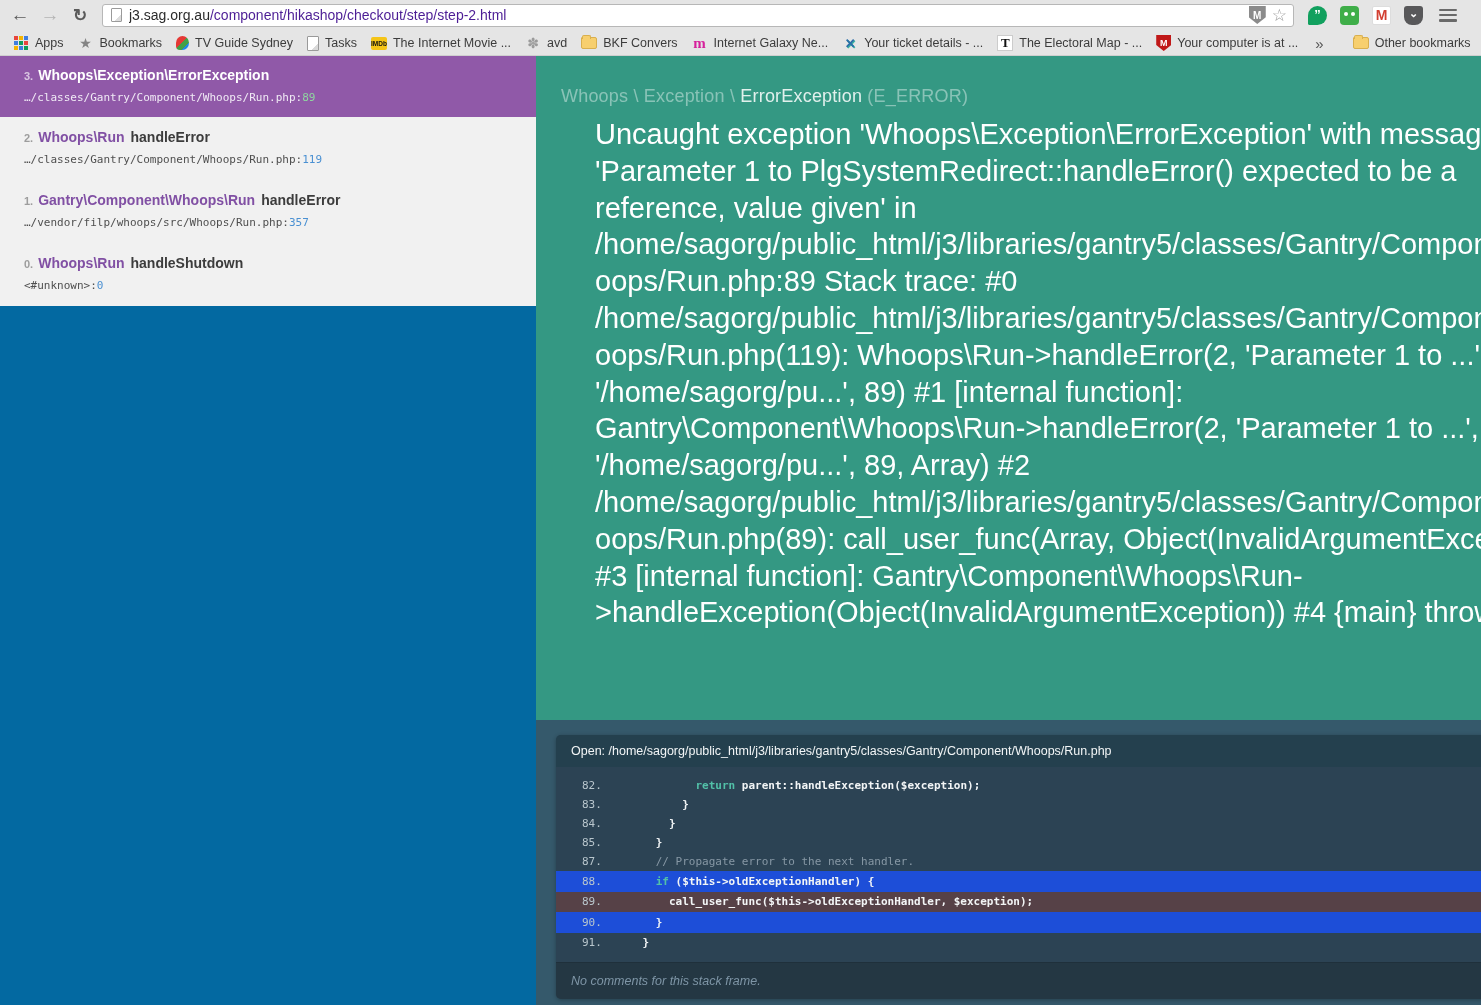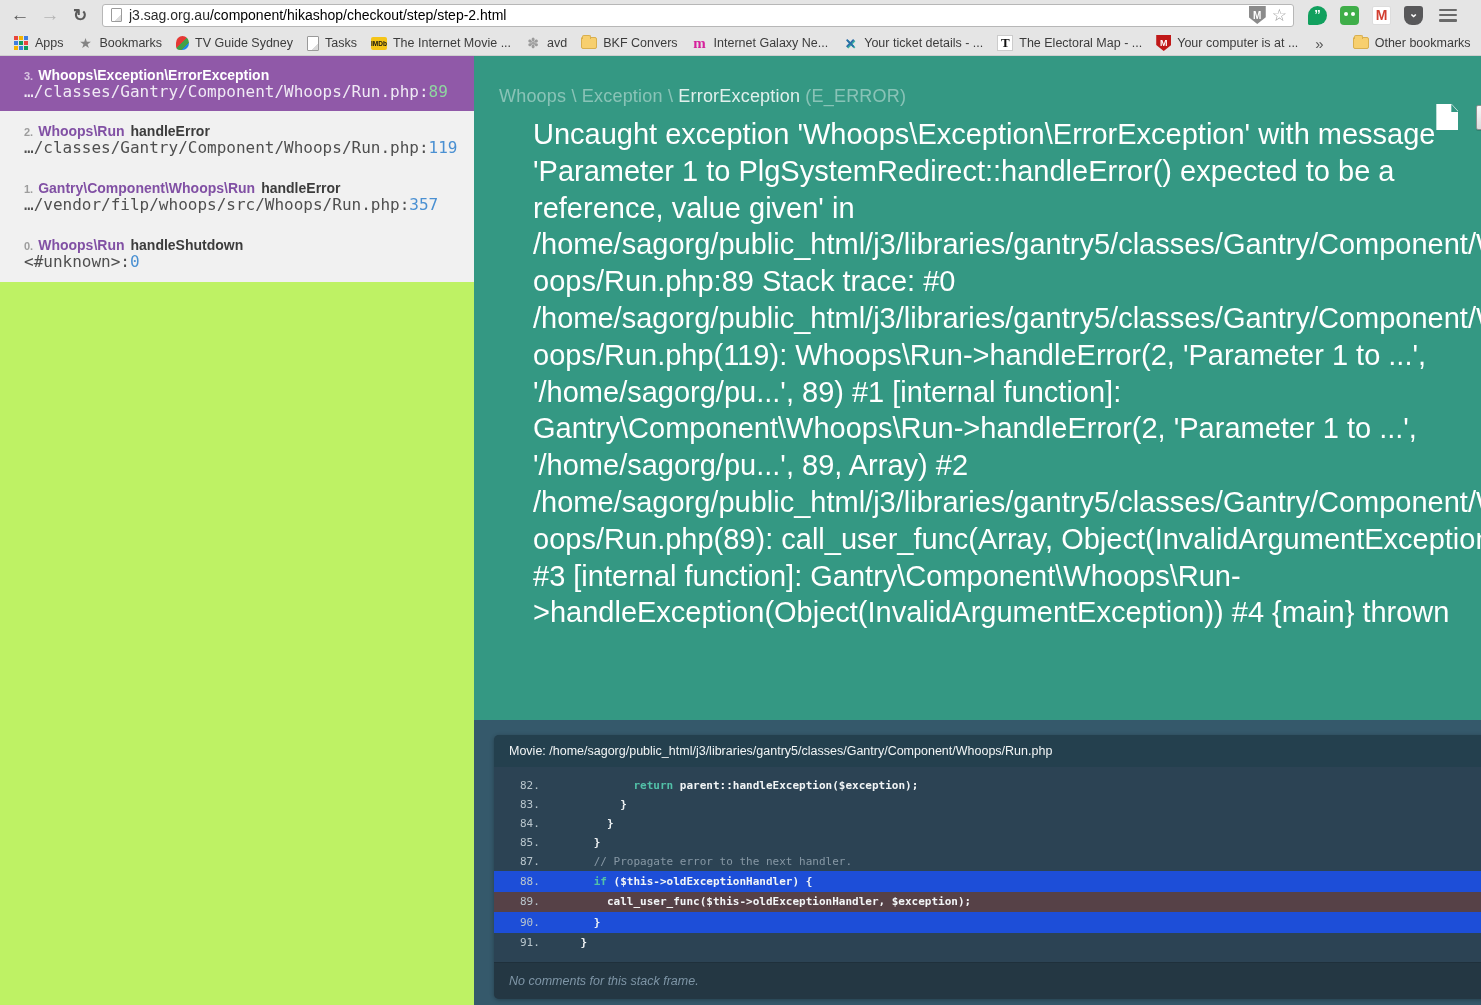--- a/index.html
+++ b/index.html
@@ -12,21 +12,21 @@
   .nav-btn { width:24px; height:24px; display:flex; align-items:center; justify-content:center;
              font-size:19px; color:#5a5a5a; cursor:pointer; margin-right:6px; }
   .nav-btn.disabled { color:#b3b3b3; }
   .nav-btn.reload { font-size:17px; font-weight:bold; }
   .urlbar { flex:0 0 auto; width:1192px; height:23px; background:#fff; border:1px solid #b7b7b7;
             border-radius:3px; display:flex; align-items:center; padding:0 6px; margin-left:4px; }
   .url-doc { width:11px; height:14px; border:1px solid #9a9a9a; border-radius:1px; position:relative;
              background:linear-gradient(135deg,#fff 70%, #ddd 70%); margin:0 7px 0 2px; flex:none; }
   .url-text { font-size:14px; white-space:nowrap; overflow:hidden; flex:1; }
   .url-host { color:#2b2b2b; }
-  .url-path { color:#000000; }
+  .url-path { color:#4c1d95; }
   .urlbar-right { display:flex; align-items:center; gap:6px; }
   .shield-gray { width:17px; height:18px; background:#8b8b8b;
       clip-path:polygon(0 0,100% 0,100% 62%,50% 100%,0 62%); display:flex; align-items:center;
       justify-content:center; color:#fff; font-size:10px; font-weight:bold; cursor:pointer; }
   .star-outline { font-size:17px; color:#9a9a9a; cursor:pointer; line-height:1; }
   .ext-area { display:flex; align-items:center; gap:13px; margin-left:14px; }
   .ext-icon { width:19px; height:19px; cursor:pointer; position:relative; flex:none; }
   .icon-hangouts-extension { background:#11a05e; border-radius:50% 50% 50% 6%;
       color:#fff; font-size:13px; font-weight:bold; text-align:center; line-height:17px; }
   .icon-hangouts-extension::before { content:"\201D"; }
@@ -72,28 +72,28 @@
   .icon-nyt::before { content:"T"; font-family:"Liberation Serif",serif; font-weight:bold; color:#111; font-size:13px; }
   .icon-mcafee { width:15px !important; height:16px !important; background:#c01818;
       clip-path:polygon(0 0,100% 0,100% 62%,50% 100%,0 62%); color:#fff; font-size:9px; font-weight:bold;
       justify-content:center; }
   .icon-mcafee::before { content:"M"; }
   .bm-overflow { margin-left:auto; color:#555; font-size:15px; padding:0 10px; cursor:pointer; }
   .bm-sep { width:1px; height:18px; background:#c6c6c6; margin:0 6px; }
 
   
   .page { display:flex; height:949px; }
-  .sidebar { width:474px; flex:none; background:#bef264; }
+  .sidebar { width:536px; flex:none; background:#0369a1; }
   .frames-container { background:#f1f1f1; }
   .frame { padding:12px 16px 13px 24px; cursor:pointer; }
   .f-title { font-size:14px; font-weight:bold; color:#424242; line-height:17px; }
   .f-num { color:#9d9d9d; font-size:11px; margin-right:5px; }
   .f-cls { color:#8150a4; }
   .f-method { color:#3c3c3c; margin-left:6px; }
-  .f-path { font-family:"DejaVu Sans Mono",monospace; font-size:16px; color:#4f4f4f; margin-top:0; line-height:14px; }
+  .f-path { font-family:"DejaVu Sans Mono",monospace; font-size:11px; color:#4f4f4f; margin-top:6px; line-height:14px; }
   .f-line { color:#4a90d2; }
   .frame.active { background:#9059a8; padding-top:11px; padding-bottom:12px; }
   .frame.active .f-num { color:rgba(255,255,255,.65); }
   .frame.active .f-cls, .frame.active .f-method { color:#fff; }
   .frame.active .f-path { color:#f0eaf5; }
   .frame.active .f-line { color:#8fd6a0; }
 
   .main { flex:1; background:#349883; display:flex; flex-direction:column; }
   .exc-area { height:681px; position:relative; padding:30px 20px 0 25px; }
   .breadcrumb { font-size:18px; font-weight:normal; color:rgba(255,255,255,.42); letter-spacing:.2px; }
@@ -256,21 +256,21 @@
       <div class="breadcrumb"><span>Whoops \ Exception \ </span><span class="bc-class">ErrorException</span><span> (E_ERROR)</span></div>
       <div class="exc-tools">
         <div class="copy-btn"></div>
         <button class="help-btn">HELP</button>
       </div>
       <div class="exc-message">Uncaught exception 'Whoops\Exception\ErrorException' with message 'Parameter 1 to PlgSystemRedirect::handleError() expected to be a reference, value given' in /home/sagorg/public_html/j3/libraries/gantry5/classes/Gantry/Component/Whoops/Run.php:89 Stack trace: #0 /home/sagorg/public_html/j3/libraries/gantry5/classes/Gantry/Component/Whoops/Run.php(119): Whoops\Run-&gt;handleError(2, 'Parameter 1 to ...', '/home/sagorg/pu...', 89) #1 [internal function]: Gantry\Component\Whoops\Run-&gt;handleError(2, 'Parameter 1 to ...', '/home/sagorg/pu...', 89, Array) #2 /home/sagorg/public_html/j3/libraries/gantry5/classes/Gantry/Component/Whoops/Run.php(89): call_user_func(Array, Object(InvalidArgumentException)) #3 [internal function]: Gantry\Component\Whoops\Run-&gt;handleException(Object(InvalidArgumentException)) #4 {main} thrown</div>
     </div>
 
     <div class="details">
       <div class="code-panel">
-        <div class="code-header"><span>Movie: </span><span class="open-path">/home/sagorg/public_html/j3/libraries/gantry5/classes/Gantry/Component/Whoops/Run.php</span></div>
+        <div class="code-header"><span>Open: </span><span class="open-path">/home/sagorg/public_html/j3/libraries/gantry5/classes/Gantry/Component/Whoops/Run.php</span></div>
         <div class="code-body" id="code-lines">
   <div class="code-line">
     <span class="ln">82.</span>
               <span class="lc"><span class="seg-plain">            </span><span class="seg-keyword">return</span><span class="seg-plain"> parent::handleException($exception);</span></span>
   </div>
 
   <div class="code-line">
     <span class="ln">83.</span>
               <span class="lc"><span class="seg-plain">          }</span></span>
   </div>

